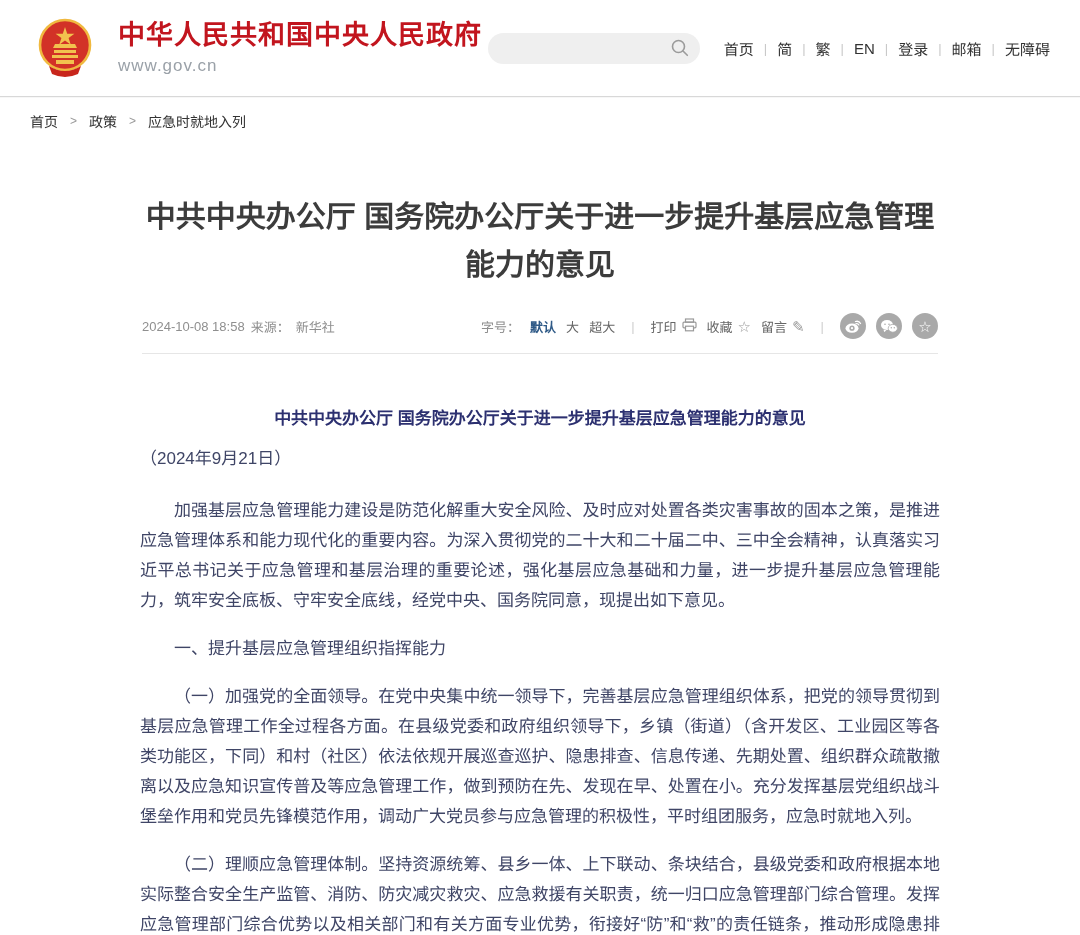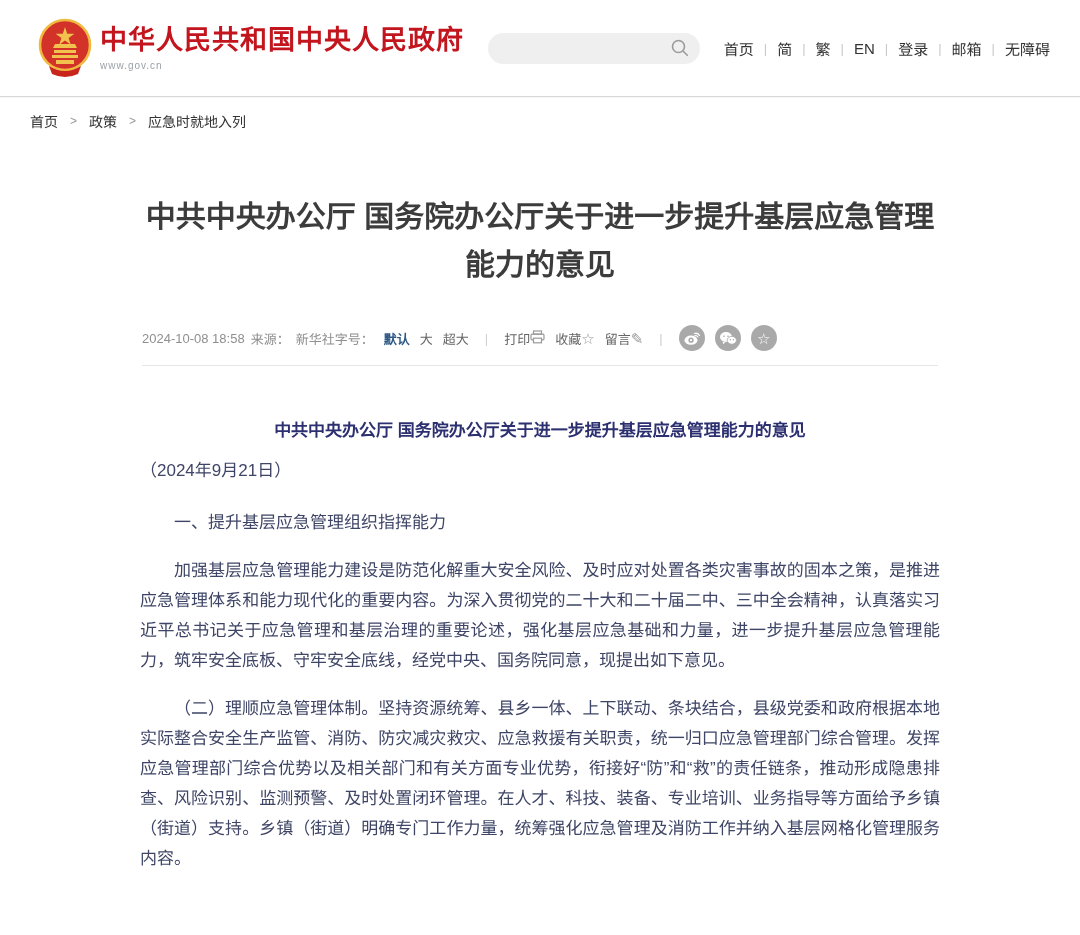--- a/index.html
+++ b/index.html
@@ -1,51 +1,51 @@
 <!DOCTYPE html>
 <html lang="zh-CN"><head>
 <meta charset="utf-8">
 <style>
   * { margin:0; padding:0; box-sizing:border-box; }
   html,body { background:#ffffff; width:1080px; font-family:"Liberation Sans","DejaVu Sans",sans-serif; }
   .page { width:1080px; min-height:935px; background:#fff; }
 
   
   .site-header { height:97px; display:flex; align-items:center; padding:0 28px 0 36px; border-bottom:1px solid #d8d8d8; box-shadow:0 1px 0 rgba(0,0,0,0.03); }
-  .brand { display:flex; align-items:center; gap:6px; }
+  .brand { display:flex; align-items:center; gap:24px; }
   .emblem { width:58px; height:60px; flex:0 0 auto; }
   .brand-text { display:flex; flex-direction:column; }
   .site-name { color:#c2151e; font-size:27px; font-weight:700; letter-spacing:1px; line-height:1.15; }
-  .site-url { color:#9aa1a8; font-size:10px; margin-top:4px; letter-spacing:1px; }
+  .site-url { color:#9aa1a8; font-size:17px; margin-top:4px; letter-spacing:1px; }
 
   .header-right { margin-left:auto; display:flex; align-items:center; gap:22px; }
   .search-box { width:212px; height:31px; background:#efefef; border-radius:16px; display:flex; align-items:center; justify-content:flex-end; padding:0 10px; border:none; }
   .search-input { flex:1; border:none; background:transparent; outline:none; font-size:14px; height:100%; color:#333; }
   .search-icon svg { display:block; }
 
   .top-nav { display:flex; align-items:center; font-size:15px; color:#333; }
   .top-nav .nav-item { color:#333; cursor:pointer; padding:0 2px; white-space:nowrap; }
   .top-nav .nav-sep { color:#c8c8c8; margin:0 8px; font-size:13px; }
 
   
   .breadcrumb { padding:14px 0 10px 30px; display:flex; align-items:center; font-size:14px; color:#333; }
   .crumb { cursor:pointer; }
   .crumb-sep { color:#999; margin:0 12px; font-size:12px; }
 
   
   .article { width:840px; margin:0 auto; }
   .article-title { margin-top:52px; padding:0 18px; text-align:center; font-size:30px; font-weight:700; color:#3c3c3c; line-height:48px; }
 
-  .meta-row { margin-top:36px; padding:0 22px; display:flex; align-items:center; font-size:13px; color:#8f8f8f; }
+  .meta-row { margin-top:24px; padding:0 22px; display:flex; align-items:center; justify-content:space-between; font-size:13px; color:#8f8f8f; }
   .meta-left { display:flex; align-items:center; gap:6px; white-space:nowrap; }
   .meta-right { display:flex; align-items:center; gap:10px; white-space:nowrap; }
   .meta-sep { color:#cfcfcf; margin:0 6px; }
   .fs-default { color:#2f5a87; font-weight:700; cursor:pointer; }
   .fs-opt { color:#666; cursor:pointer; }
-  .meta-action { color:#666; display:inline-flex; align-items:center; cursor:pointer; }
+  .meta-action { color:#666; display:inline-flex; align-items:center; gap:5px; cursor:pointer; }
   .meta-action .glyph { color:#9a9a9a; font-size:15px; line-height:1; }
   .share-circle { width:26px; height:26px; border-radius:50%; background:#a9a9a9; display:inline-flex; align-items:center; justify-content:center; cursor:pointer; }
   .share-circle svg { display:block; }
   .share-circle .star-glyph { color:#fff; font-size:15px; line-height:1; }
 
   .meta-divider { margin:14px 22px 0 22px; border-bottom:1px solid #e6e6e6; }
 
   .article-body { padding:50px 20px 40px 20px; color:#3f4566; font-size:17px; line-height:30px; text-align:justify; }
   .article-body p { text-indent:2em; margin-bottom:18px; }
   .doc-title { text-align:center; text-indent:0 !important; font-weight:700; color:#2c3070; margin-bottom:10px !important; }
@@ -176,20 +176,21 @@
           <span class="star-glyph">☆</span>
         </span>
       </div>
     </div>
 
     <div class="meta-divider"></div>
 
     <div class="article-body">
       <p class="doc-title">中共中央办公厅 国务院办公厅关于进一步提升基层应急管理能力的意见</p>
       <p class="doc-date">（2024年9月21日）</p>
+      <p>加强基层应急管理能力建设是防范化解重大安全风险、及时应对处置各类灾害事故的固本之策，是推进应急管理体系和能力现代化的重要内容。为深入贯彻党的二十大和二十届二中、三中全会精神，认真落实习近平总书记关于应急管理和基层治理的重要论述，强化基层应急基础和力量，进一步提升基层应急管理能力，筑牢安全底板、守牢安全底线，经党中央、国务院同意，现提出如下意见。</p>
       <p>一、提升基层应急管理组织指挥能力</p>
-      <p>加强基层应急管理能力建设是防范化解重大安全风险、及时应对处置各类灾害事故的固本之策，是推进应急管理体系和能力现代化的重要内容。为深入贯彻党的二十大和二十届二中、三中全会精神，认真落实习近平总书记关于应急管理和基层治理的重要论述，强化基层应急基础和力量，进一步提升基层应急管理能力，筑牢安全底板、守牢安全底线，经党中央、国务院同意，现提出如下意见。</p>
+      <p>（一）加强党的全面领导。在党中央集中统一领导下，完善基层应急管理组织体系，把党的领导贯彻到基层应急管理工作全过程各方面。在县级党委和政府组织领导下，乡镇（街道）（含开发区、工业园区等各类功能区，下同）和村（社区）依法依规开展巡查巡护、隐患排查、信息传递、先期处置、组织群众疏散撤离以及应急知识宣传普及等应急管理工作，做到预防在先、发现在早、处置在小。充分发挥基层党组织战斗堡垒作用和党员先锋模范作用，调动广大党员参与应急管理的积极性，平时组团服务，应急时就地入列。</p>
       <p>（二）理顺应急管理体制。坚持资源统筹、县乡一体、上下联动、条块结合，县级党委和政府根据本地实际整合安全生产监管、消防、防灾减灾救灾、应急救援有关职责，统一归口应急管理部门综合管理。发挥应急管理部门综合优势以及相关部门和有关方面专业优势，衔接好“防”和“救”的责任链条，推动形成隐患排查、风险识别、监测预警、及时处置闭环管理。在人才、科技、装备、专业培训、业务指导等方面给予乡镇（街道）支持。乡镇（街道）明确专门工作力量，统筹强化应急管理及消防工作并纳入基层网格化管理服务内容。</p>
 
     </div>
 
   </div>
 </div>
 
 </body></html>

